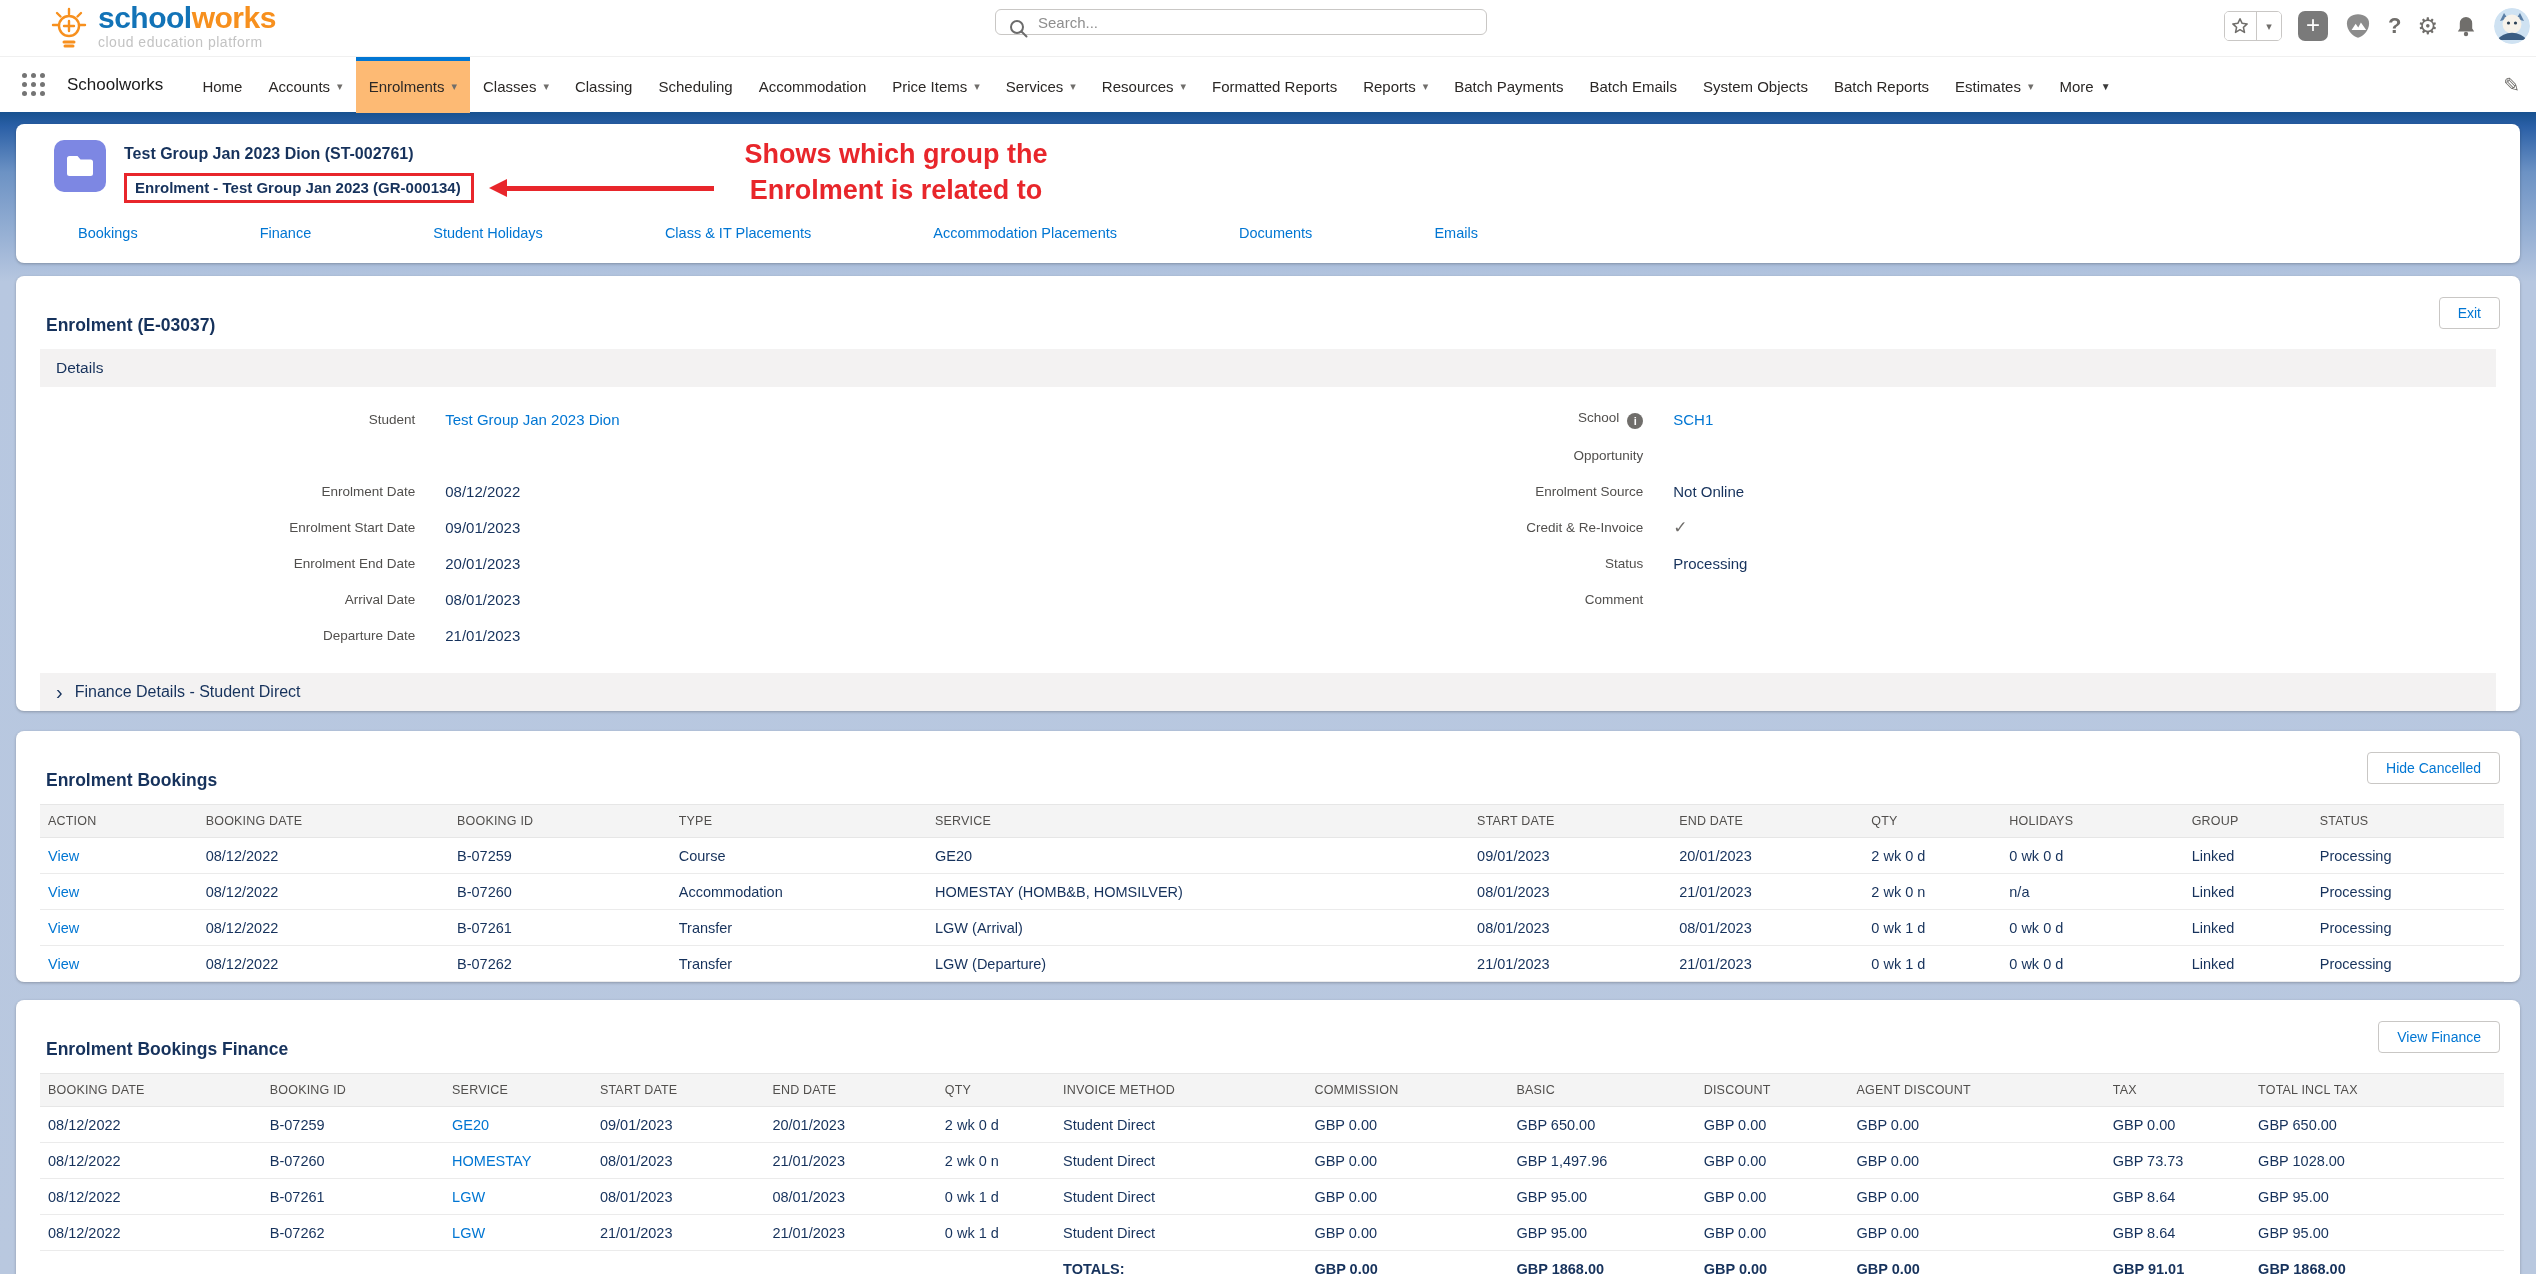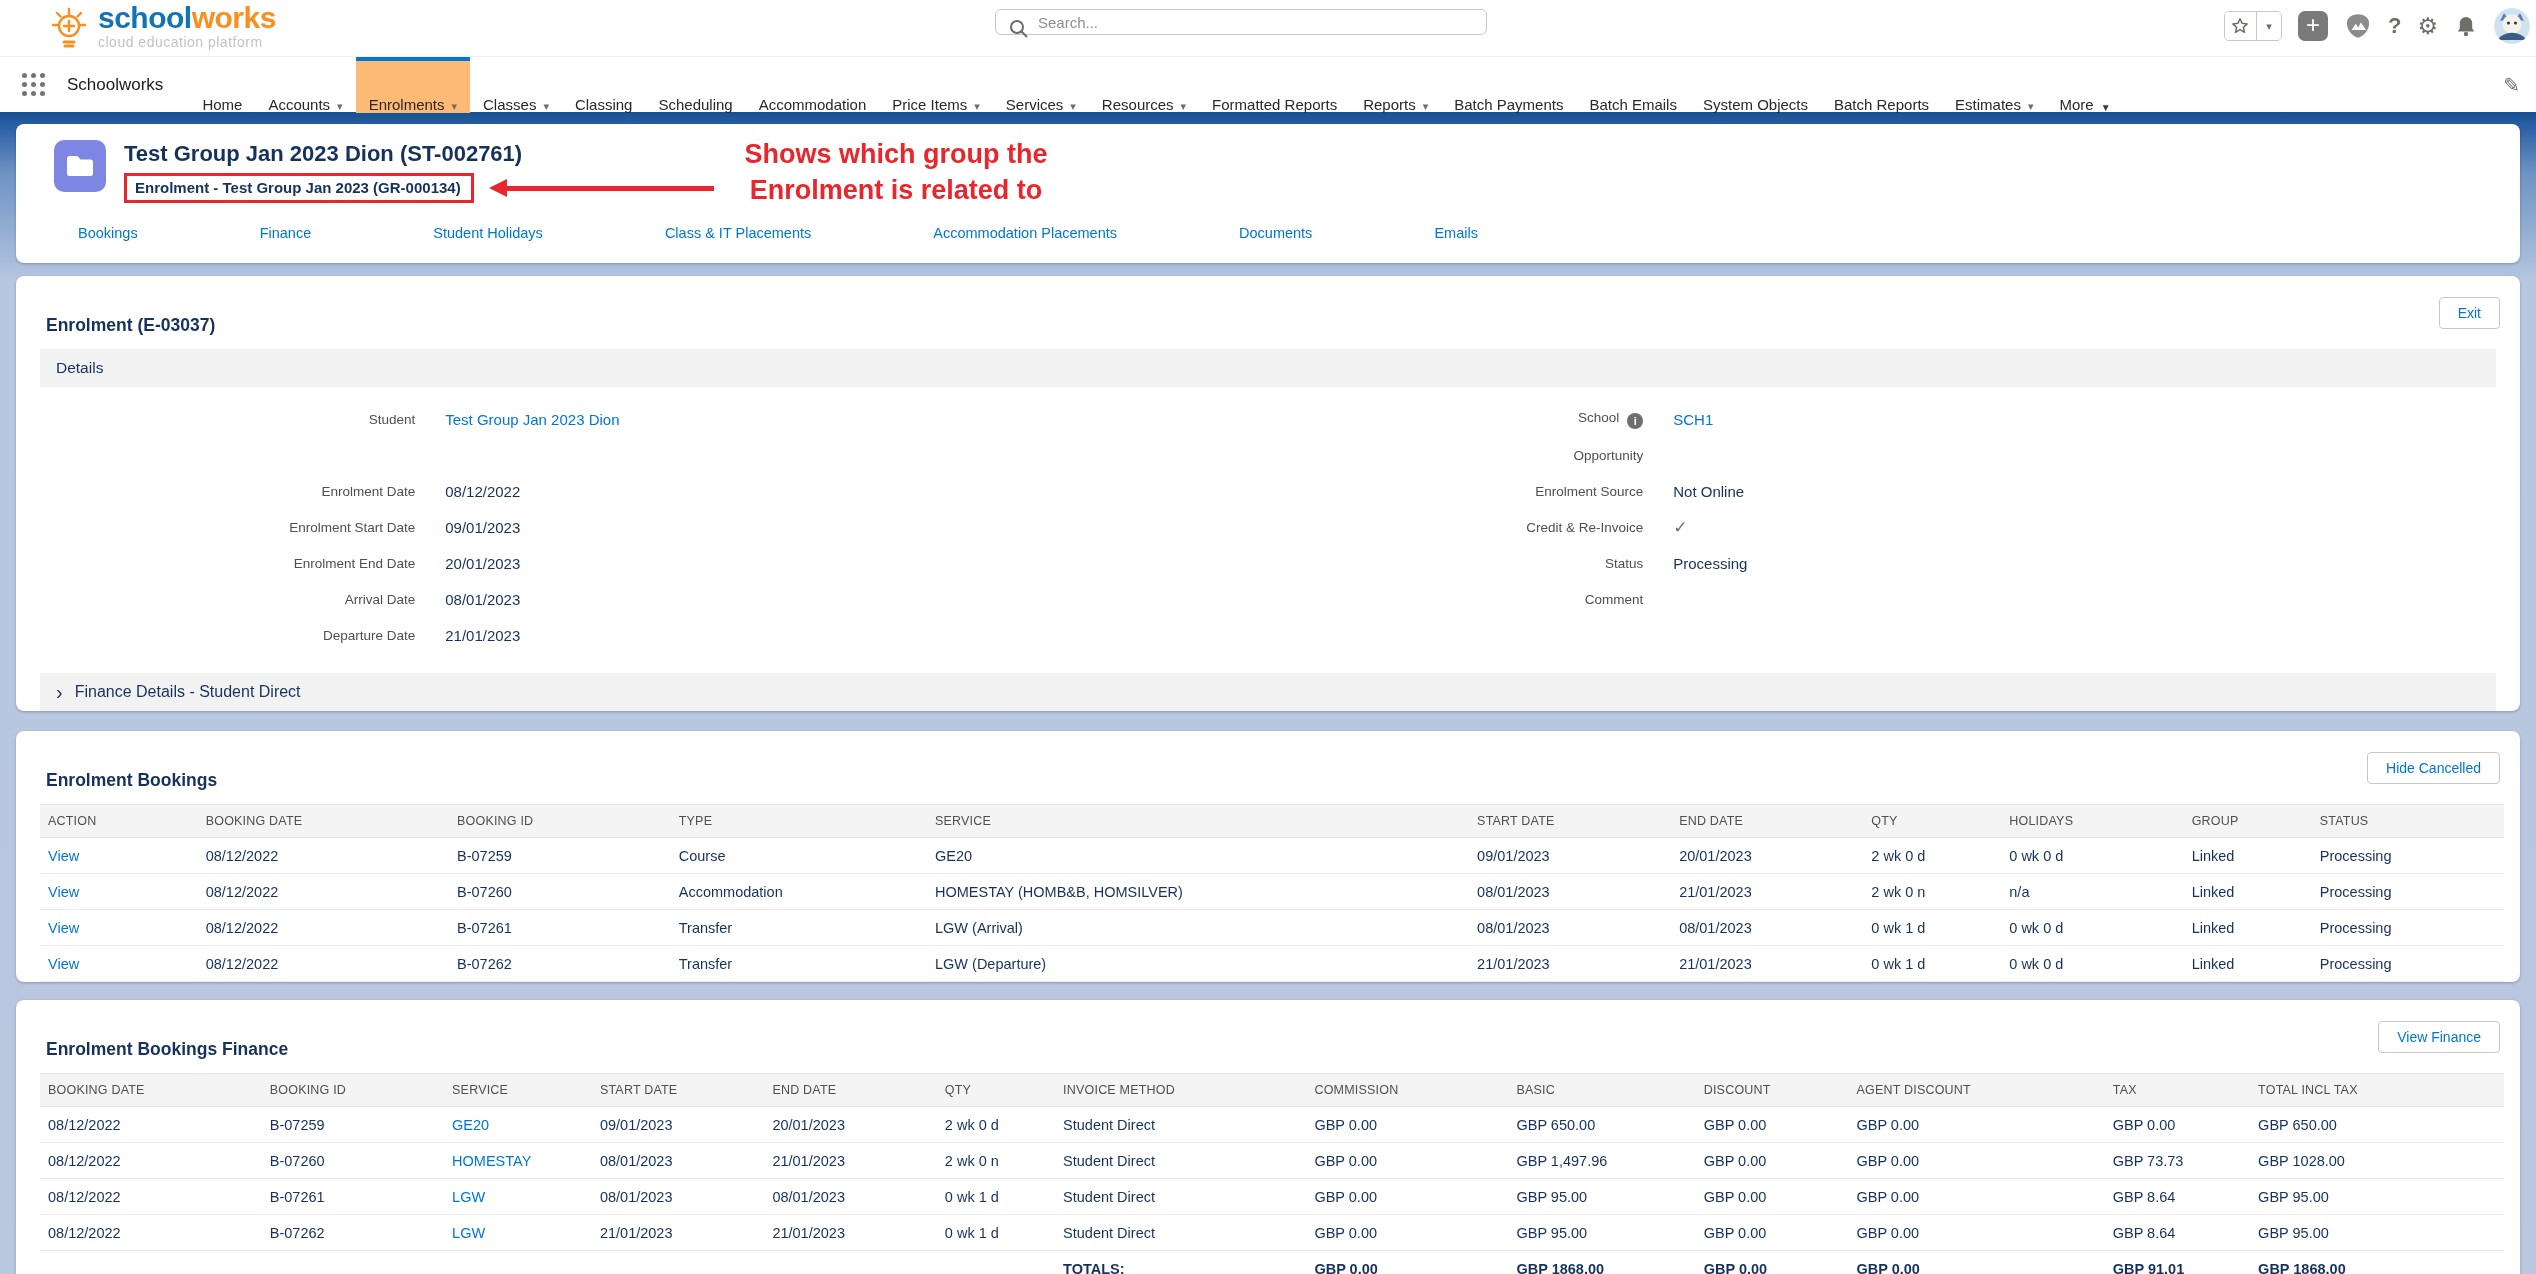--- a/index.html
+++ b/index.html
@@ -32,39 +32,39 @@
   .help-btn{ font-size:22px; font-weight:700; }
   .avatar{ width:36px; height:36px; border-radius:50%; overflow:hidden; }
 
   
   .navbar{ position:relative; height:56px; background:#fff; border-top:1px solid #f0f0f0;
     display:flex; align-items:center; padding:0 14px; }
   .waffle{ display:grid; grid-template-columns:repeat(3,5px); grid-gap:4px; margin:0 14px 0 8px; }
   .waffle i{ width:5px; height:5px; border-radius:50%; background:#747474; }
   .app-name{ font-size:17px; color:#1b1b1b; margin:0 26px 0 8px; white-space:nowrap; }
   .nav-items{ display:flex; align-items:stretch; height:56px; flex:1; overflow:hidden; }
-  .nav-item{ display:flex; align-items:flex-end; padding:0 13px; font-size:15px; color:#2b2826;
+  .nav-item{ display:flex; align-items:center; padding:0 13px; font-size:15px; color:#2b2826;
     white-space:nowrap; cursor:pointer; border-top:4px solid transparent; }
   .nav-item.active{ background:#fdba74; border-top:4px solid var(--accent); }
   .nav-item .chev{ color:var(--icon); font-size:11px; margin-left:7px; }
   .nav-item .chev.solid{ color:#3a3a3a; font-size:10px; }
   .nav-pencil{ margin-left:auto; color:var(--icon); font-size:20px; padding-right:2px; }
 
   
   .content{ height:1162px; padding:12px 16px;
     background:linear-gradient(180deg,#17518f 0px,#2a5fa6 14px,#6c92c4 60px,#b7c7e0 170px,#b9c8df 100%); }
   .card{ background:#fff; border-radius:8px; box-shadow:0 1px 3px rgba(0,0,0,.25);
     margin-bottom:13px; position:relative; }
 
   
   .record-card{ padding-bottom:20px; }
   .record-head{ display:flex; gap:18px; padding:16px 0 0 38px; }
   .record-icon-tile{ width:52px; height:52px; border-radius:10px; background:var(--tile);
     display:flex; align-items:center; justify-content:center; flex:0 0 52px; }
-  .record-title{ font-size:22px; font-weight:700; color:var(--navy); line-height:28px; }
+  .record-title{ font-size:16px; font-weight:700; color:var(--navy); line-height:28px; }
   .record-subtitle{ display:inline-block; margin-top:5px; font-size:15px; font-weight:600;
     color:var(--navy); border:3px solid var(--anno); padding:3px 10px 4px 8px; }
   .record-tabs{ display:flex; gap:100px; margin:22px 0 2px 40px; font-size:14.5px; }
   .record-tab{ color:var(--accent); cursor:pointer; white-space:nowrap;margin-left:22px; }
   .anno-arrow{ position:absolute; left:490px; top:62px; width:208px; height:5px; background:var(--anno); }
   .anno-arrow::before{ content:''; position:absolute; left:-17px; top:-7px;
     border-top:9px solid transparent; border-bottom:9px solid transparent; border-right:18px solid var(--anno); }
   .anno-text{ position:absolute; left:680px; top:12px; width:400px; text-align:center;
     font-size:27px; line-height:36px; font-weight:600; color:var(--anno); }
 

